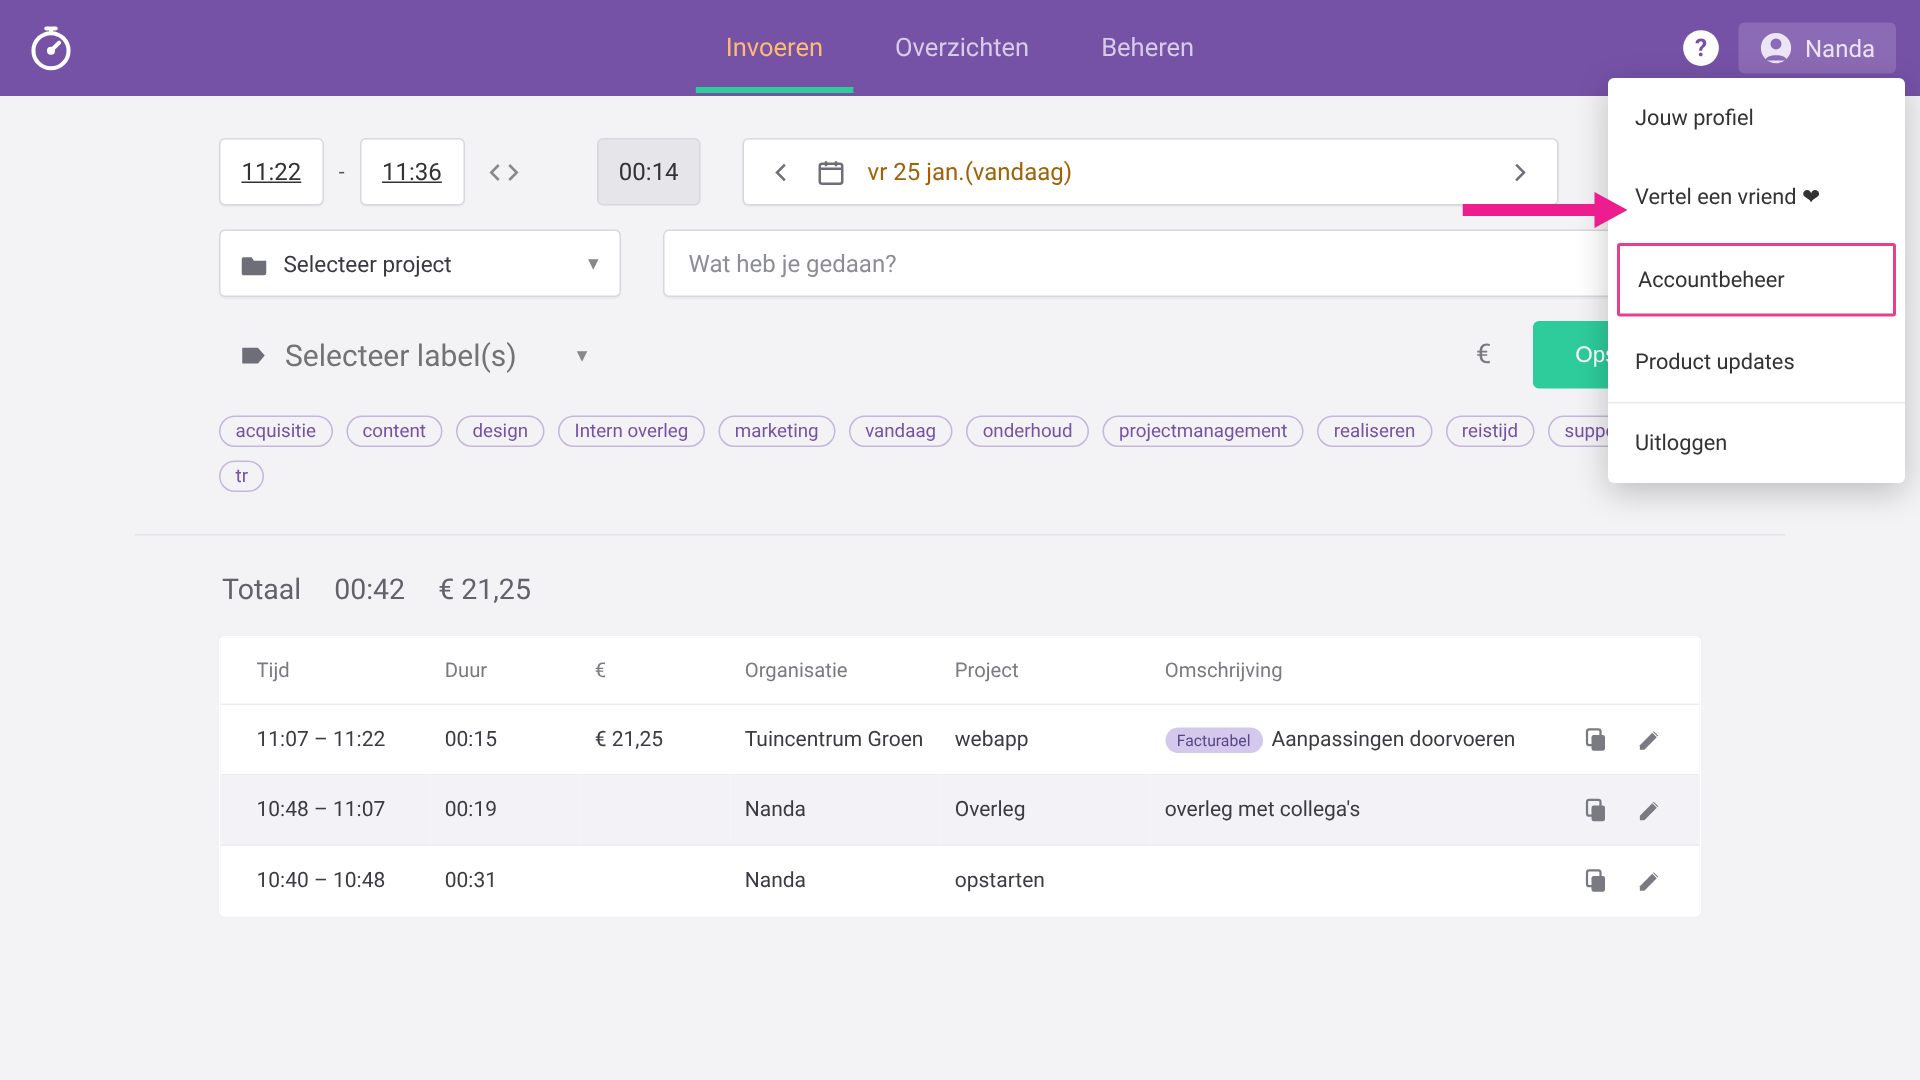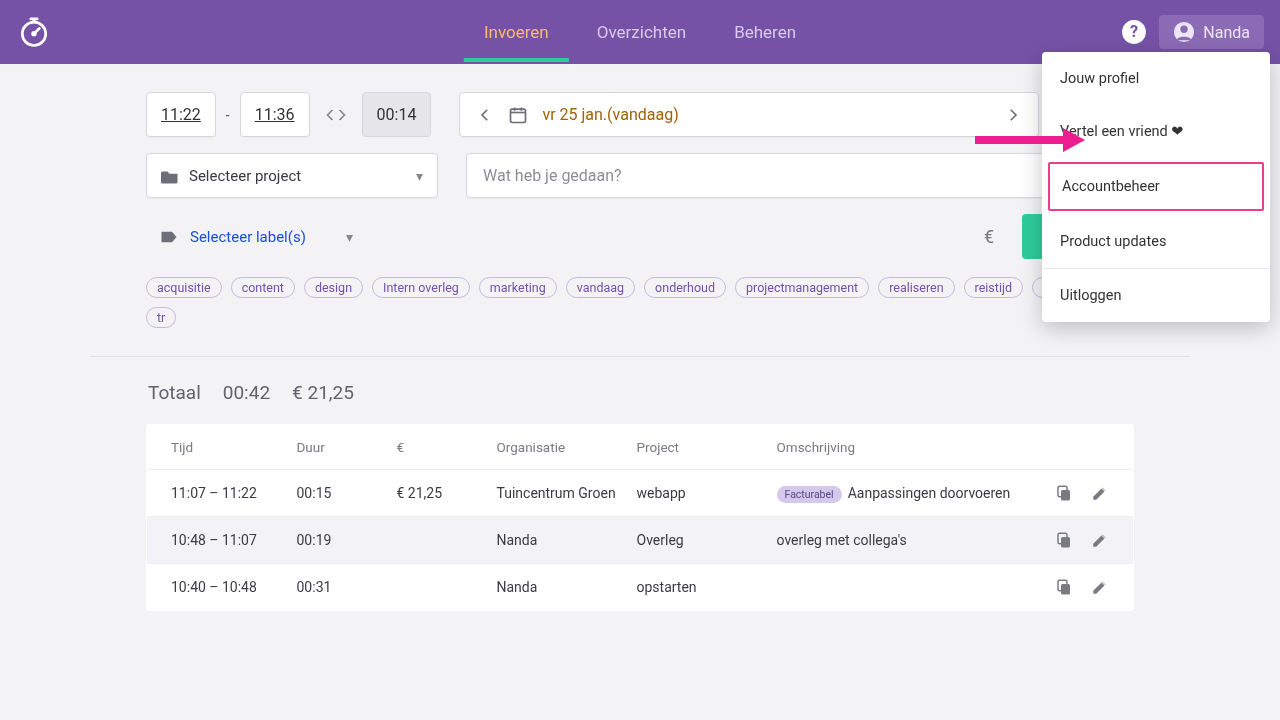--- a/index.html
+++ b/index.html
@@ -17,37 +17,37 @@
   .user-chip { background:#8b6bb5; border-radius:4px; padding:6px 14px; display:flex; align-items:center; gap:8px; color:#ede4f5; font-size:16px; cursor:pointer;}
   .avatar-icn { width:22px; height:22px; fill:#ede4f5;}
 
   .content { padding: 28px 146px 0; }
 
   .top-row { display:flex; gap:28px; margin-bottom:16px;}
   .time-group { display:flex; align-items:center; gap:10px; }
   .time-box { background:#fff; border:1px solid #d7d7de; border-radius:4px; padding:12px 14px; font-size:16px; color:#333; box-shadow:0 1px 1px rgba(0,0,0,0.04);text-decoration:underline;}
   .dash { color:#555; }
   .swap-icn { display:flex; gap:0; color:#777;}
-  .duration-box { background:#e5e5ea; border:1px solid #d7d7de; border-radius:4px; padding:12px 14px; font-size:16px; color:#333;}
+  .duration-box { background:#e5e5ea; border:1px solid #d7d7de; border-radius:4px; padding:12px 14px; font-size:16px; color:#333;margin-left:36px;}
   .date-box { flex:1; background:#fff; border:1px solid #d7d7de; border-radius:4px; display:flex; align-items:center; gap:14px; padding:10px 16px; box-shadow:0 1px 1px rgba(0,0,0,0.04);}
   .chev { color:#6e6e78; cursor:pointer; }
   .date-label { font-size:16px; color:#a16207; }
   .today-link { color:#555; font-size:15px; margin-left:8px; display:flex; align-items:center;}
 
   .row2 { display:flex; gap:28px; margin-bottom:16px;}
-  .proj-select { background:#fff; border:1px solid #d7d7de; border-radius:4px; padding:12px 14px; width:292px; display:flex; align-items:center; justify-content:space-between; box-shadow:0 1px 1px rgba(0,0,0,0.04);}
+  .proj-select { background:#fff; border:1px solid #d7d7de; border-radius:4px; padding:12px 14px; width:268px; display:flex; align-items:center; justify-content:space-between; box-shadow:0 1px 1px rgba(0,0,0,0.04);}
   .proj-left { display:flex; gap:10px; align-items:center; color:#393944; font-size:15px;}
   .folder-icn { fill:#6e6e78; }
   .caret { color:#888; }
   .desc-input { flex:1; background:#fff; border:1px solid #d7d7de; border-radius:4px; padding:12px 16px; font-size:16px; color:#8d8d96; box-shadow:0 1px 1px rgba(0,0,0,0.04);}
 
   .row3 { display:flex; align-items:center; gap:28px; margin-bottom:18px;}
   .label-select { display:flex; align-items:center; gap:12px; padding:4px 0 4px 14px;}
   .tag-icn { fill:#6e6e78; }
-  .label-text { color:#1d4ed8; font-size:15px;}
+  .label-text { color:#737373; font-size:20px;}
   .spacer { flex:1; }
   .euro { font-size:18px; color:#7a7a82; }
   .save-btn { background:#2ecc9b; color:#fff; border:none; border-radius:4px; padding:14px 28px; font-size:15px; cursor:pointer;}
 
   .chips { display:flex; flex-wrap:wrap; gap:9px; margin-bottom:28px;}
   .chip { border:1px solid #c5b6dd; border-radius:14px; padding:2px 10px; font-size:12.5px; color:#7552a6; cursor:pointer;}
 
   .divider { border-top:1px solid #e2e2e7; margin:0 -56px 24px;}
 
   .totals { display:flex; gap:22px; font-size:19px; color:#62626c; margin-bottom:20px; padding-left:2px;}
@@ -56,21 +56,21 @@
   thead th { text-align:left; font-weight:400; color:#7a7a82; font-size:13.5px; padding:14px 10px;}
   thead th:first-child { padding-left:24px;}
   tbody td { padding:14px 10px; font-size:14px; color:#3b3b44; border-top:1px solid #edecef;}
   tbody td:first-child { padding-left:24px;}
   tbody tr.alt { background:#f3f2f6;}
   .badge { background:#d4c8ec; border-radius:12px; padding:2px 8px; font-size:10.5px; color:#5a4687; margin-right:6px;}
   .row-icns { display:flex; gap:18px; color:#7a7a82; justify-content:flex-end; padding-right:14px;}
   .row-icns svg { width:18px; height:18px; fill:#7a7a82; cursor:pointer;}
 
   
-  .menu { position:absolute; top:52px; right:10px; width:228px; background:#fff; border-radius:4px; box-shadow:0 6px 22px rgba(0,0,0,0.22); overflow:hidden;}
+  .menu { position:absolute; top:52px; right:10px; width:198px; background:#fff; border-radius:4px; box-shadow:0 6px 22px rgba(0,0,0,0.22); overflow:hidden;}
   .menu-item { padding:18px 18px; font-size:14.5px; color:#333; cursor:pointer;}
   .menu-group-div { border-top:1px solid #e8e8ec;}
   .menu-item.highlight { border:2px solid #e83e8c; margin:4px 6px; border-radius:2px; padding:14px 12px;}
 
   
   .pointer-arrow { position:absolute; top:128px; left:975px; }
 </style>
 </head>
 <body>
 

